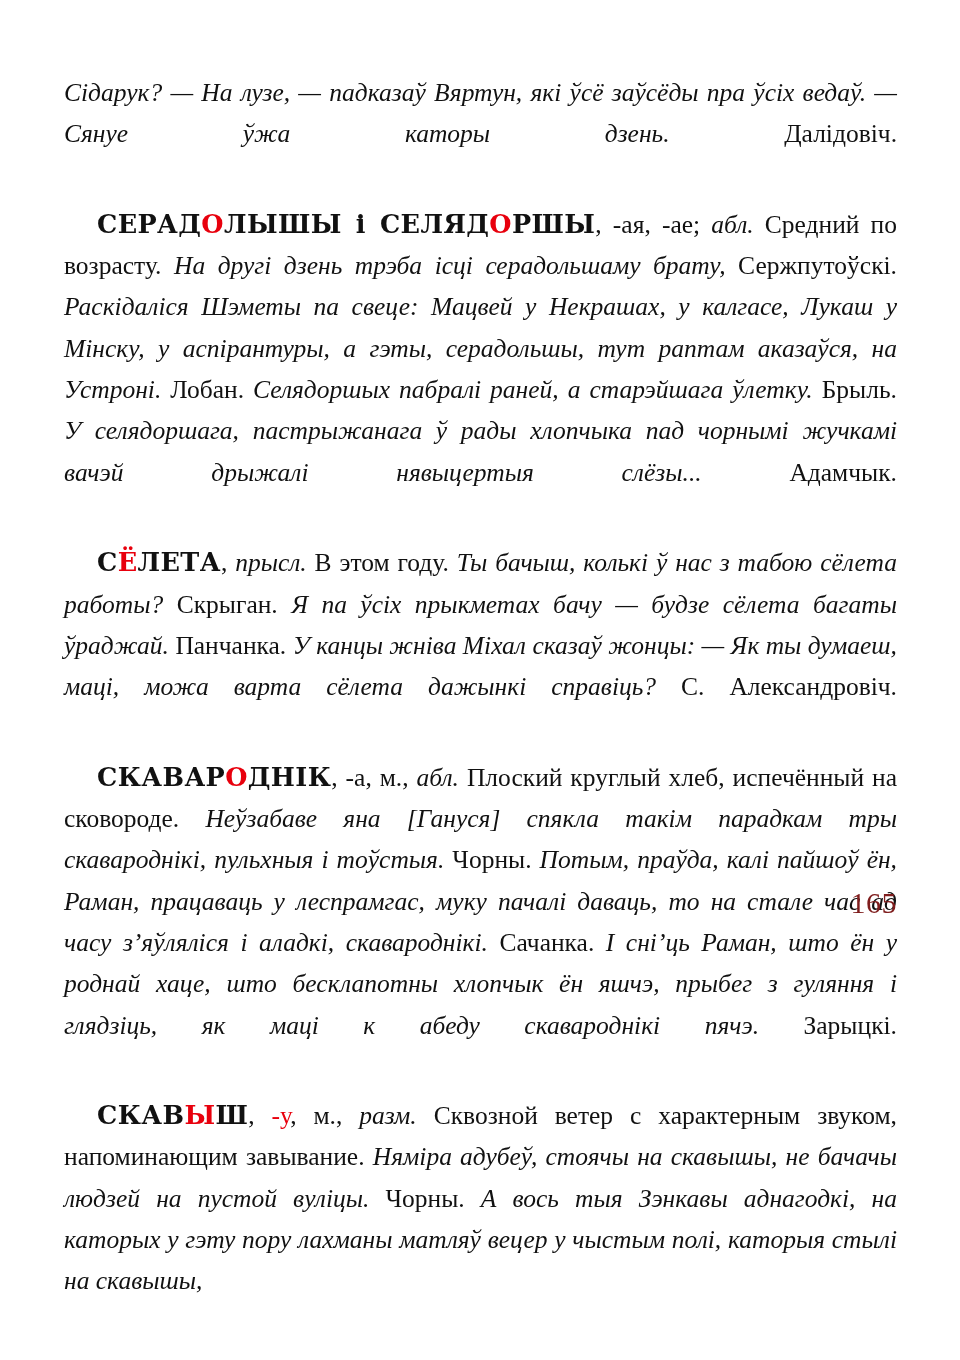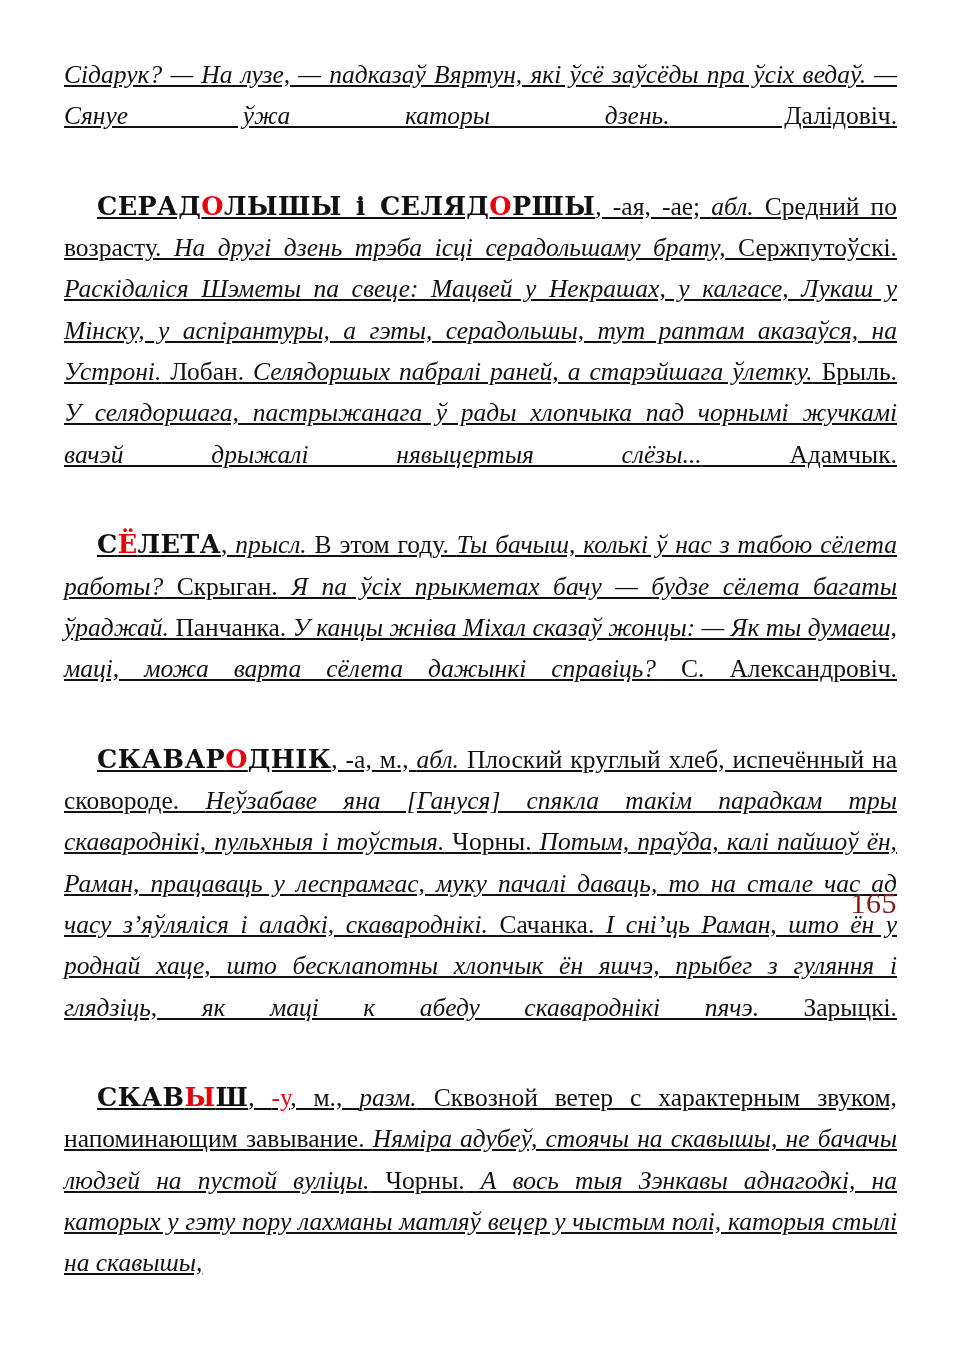--- a/index.html
+++ b/index.html
@@ -15,22 +15,21 @@
     font-family: "Liberation Serif", "DejaVu Serif", serif;
     color: #111111;
     overflow: hidden;
   }
   #page {
     position: absolute;
     left: 0; top: 0;
     width: 960px;
     height: 996px;
     box-sizing: border-box;
-    padding: 54px 63px 0 64px;
-    text-decoration: underline;
+    padding: 72px 63px 0 64px;
   }
   #column {
     width: 833px;
     text-align: justify;
     text-justify: inter-word;
     font-size: 25.5px;
     line-height: 41.3px;
   }
   .entry {
     margin: 0;

